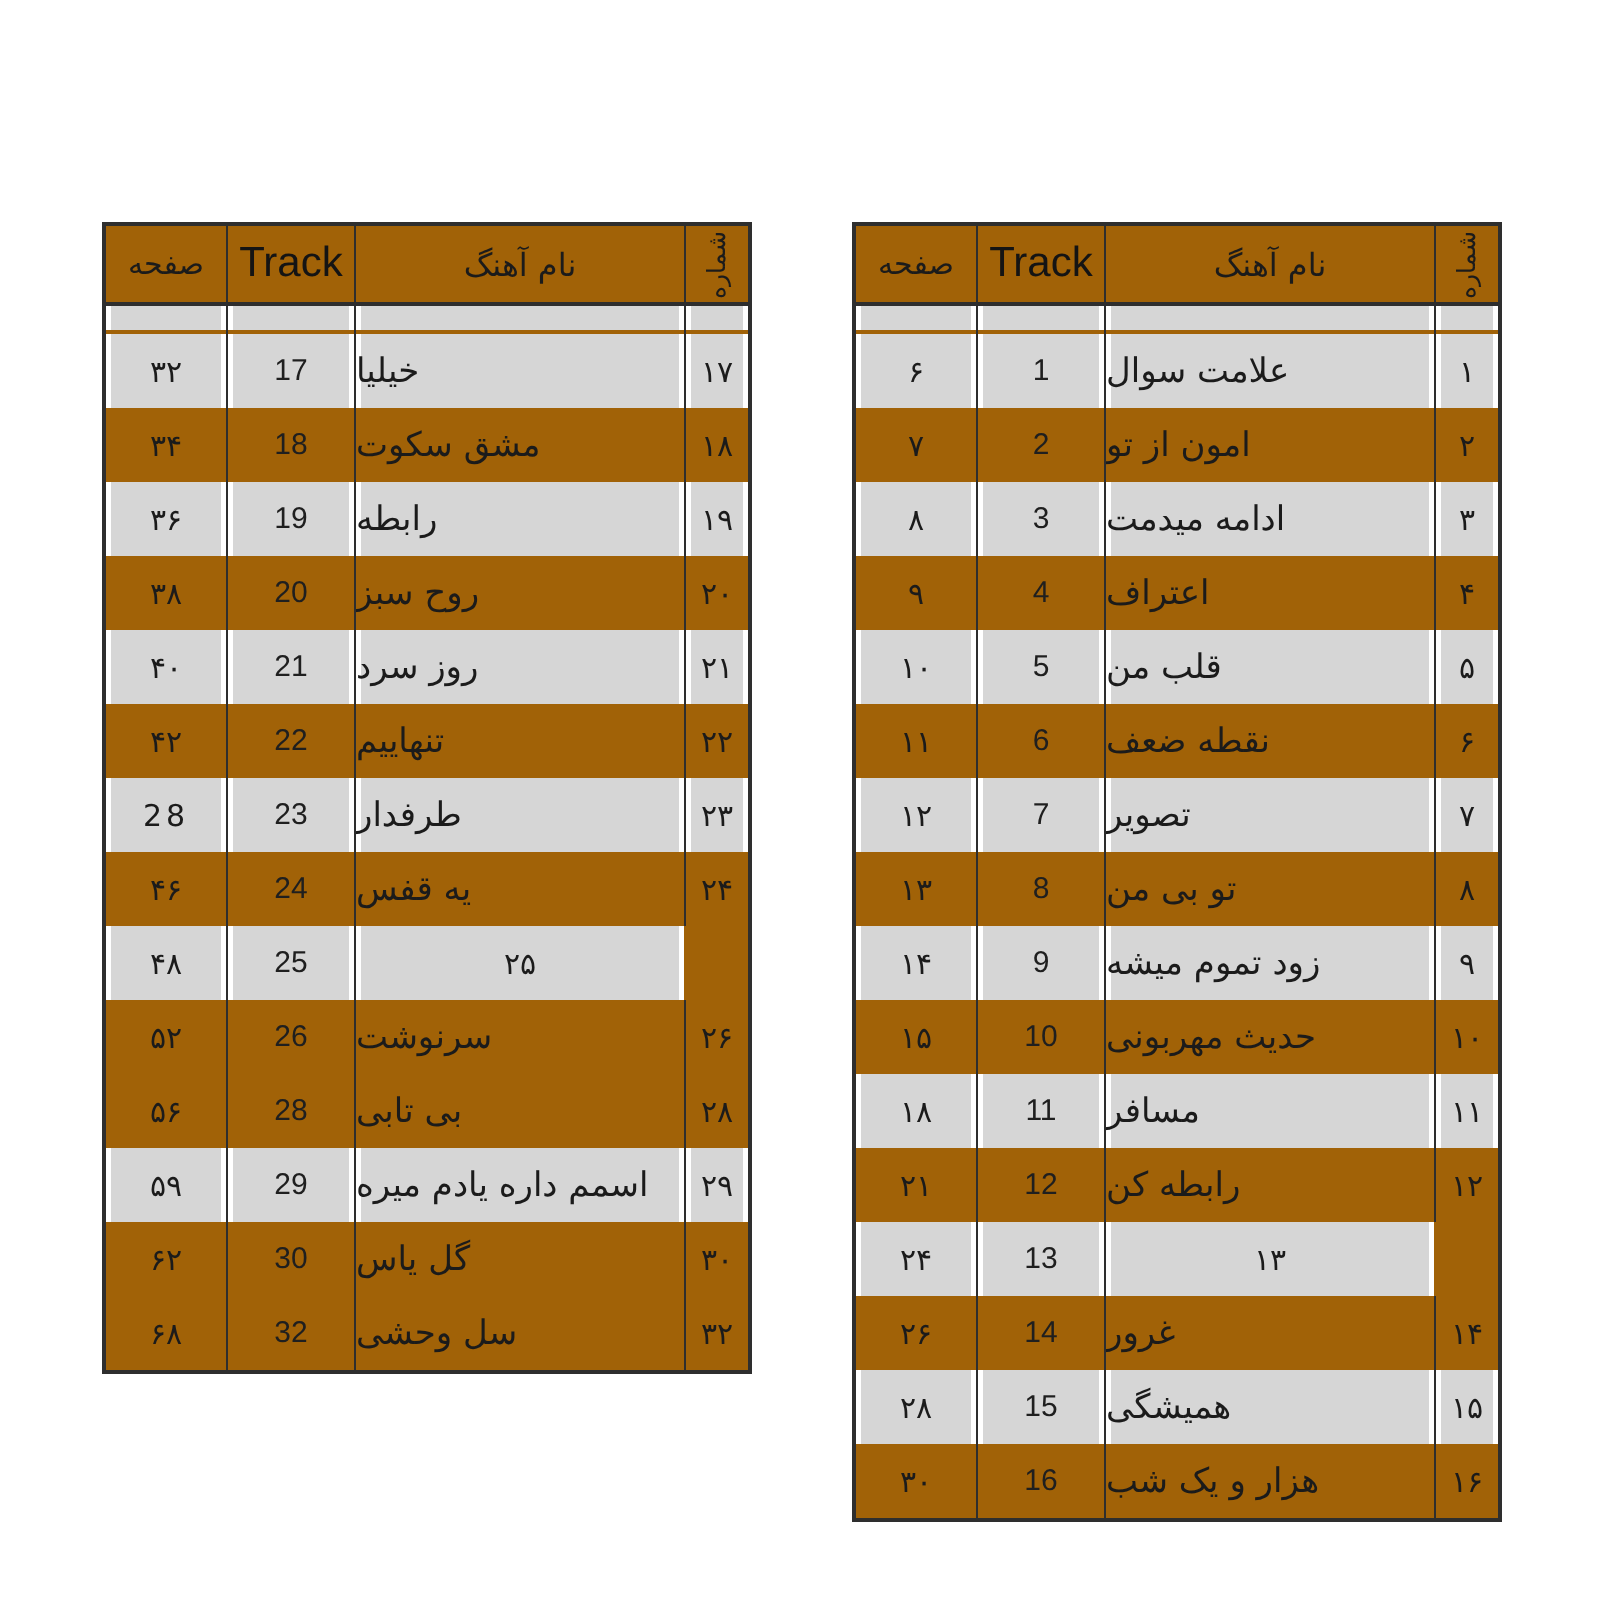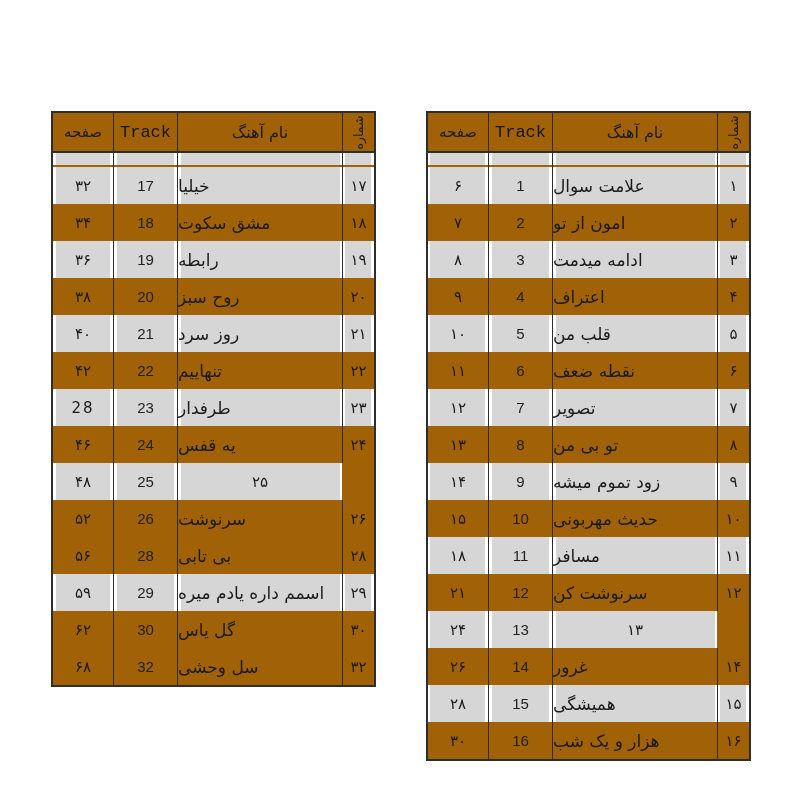--- a/index.html
+++ b/index.html
@@ -18,21 +18,21 @@
   .t-left{left:51px;}
 
   .row{display:grid;grid-template-columns:60px 64px 165px 32px;}
   .cell{display:flex;align-items:center;justify-content:center;overflow:hidden;}
   .row .cell:nth-child(n+2){border-left:1.5px solid var(--line);}
 
   .thead{border-bottom:2px solid var(--line);}
   .thead .cell{height:38px;}
   .h-page{font-size:15px;}
   .h-name{font-size:16px;}
-  .h-track{font-family:Liberation Mono, monospace;font-size:17px;color:#141414;text-align:center;}
+  .h-track{font-family:Liberation Sans, sans-serif;font-size:21px;color:#141414;text-align:center;}
   .rot{display:inline-block;transform:rotate(-90deg);white-space:nowrap;font-size:12.5px;}
 
   .data-row .cell{height:37px;}
   .spacer-g .cell{height:12px;}
   .spacer-w .cell{height:2px;}
 
   .shaded .cell{
     background:linear-gradient(to right,
       #fff 0 2.5px,
       var(--shade) 2.5px calc(100% - 2.5px),
@@ -240,21 +240,21 @@
         </div>
 
         <div class="row data-row plain">
           <div class="cell">
             <span class="fa-num">۲۱</span>
           </div>
           <div class="cell">
             <span class="track-num">12</span>
           </div>
           <div class="cell name-cell">
-            <span class="song-name">سرنوشت کن</span>
+            <span class="song-name">رابطه کن</span>
           </div>
           <div class="cell">
             <span class="fa-num">۱۲</span>
           </div>
         </div>
 
         <div class="row data-row shaded">
           <div class="cell">
             <span class="fa-num">۲۴</span>
           </div>

